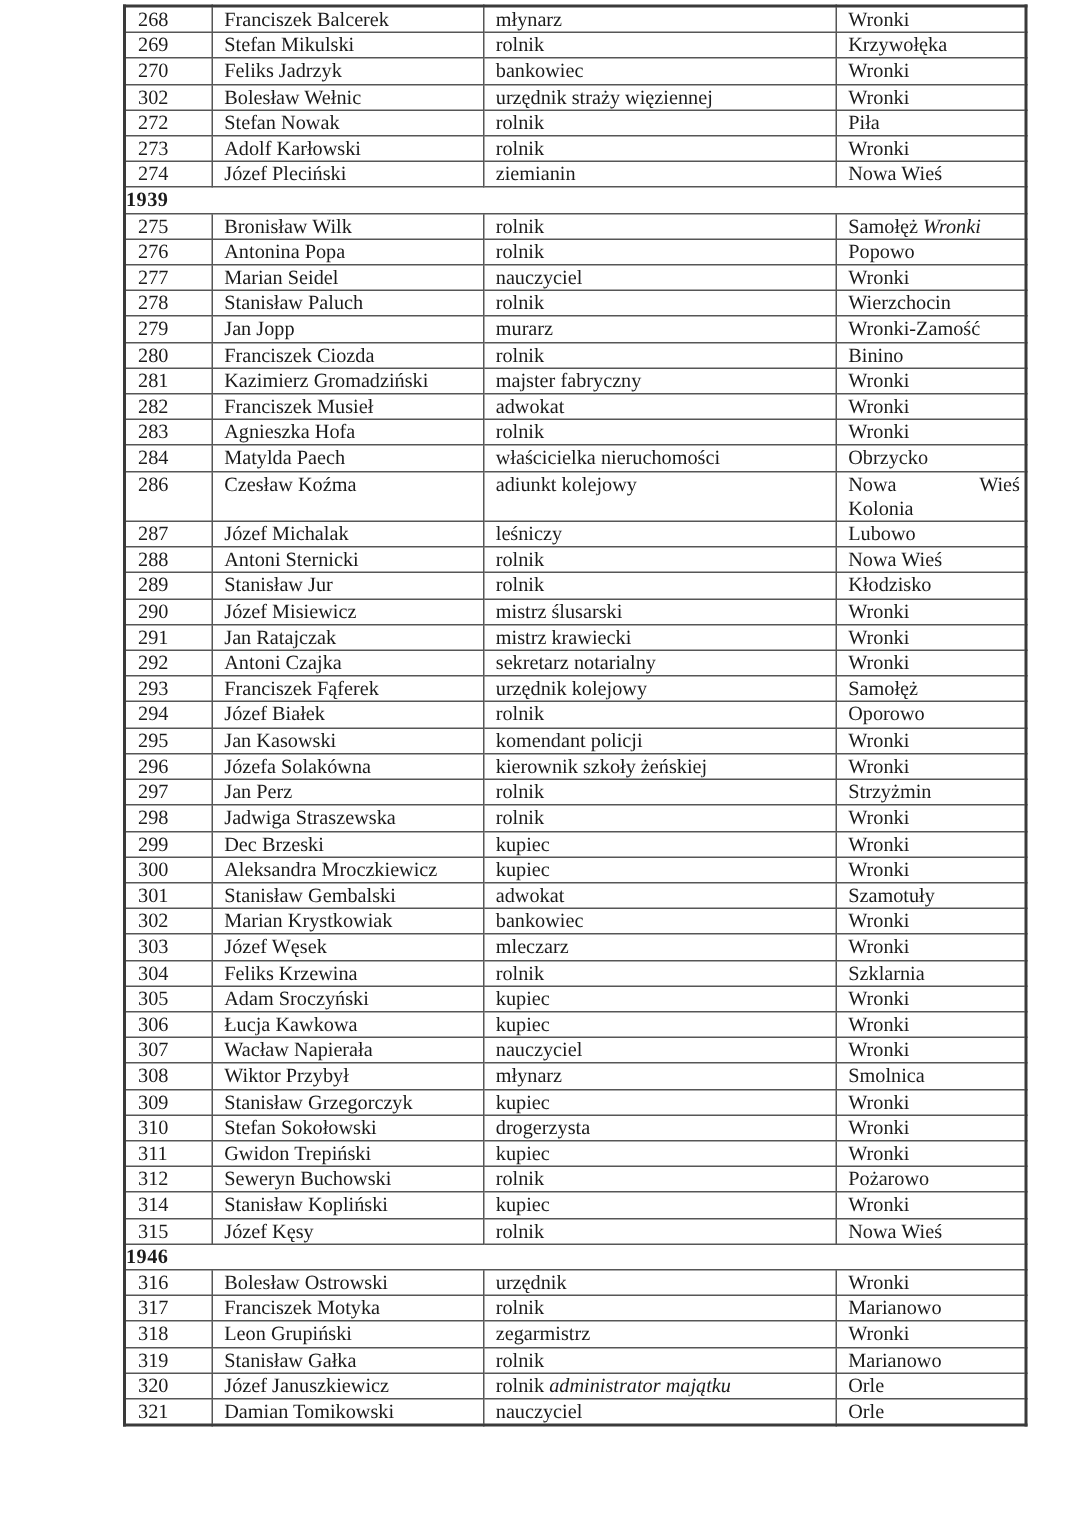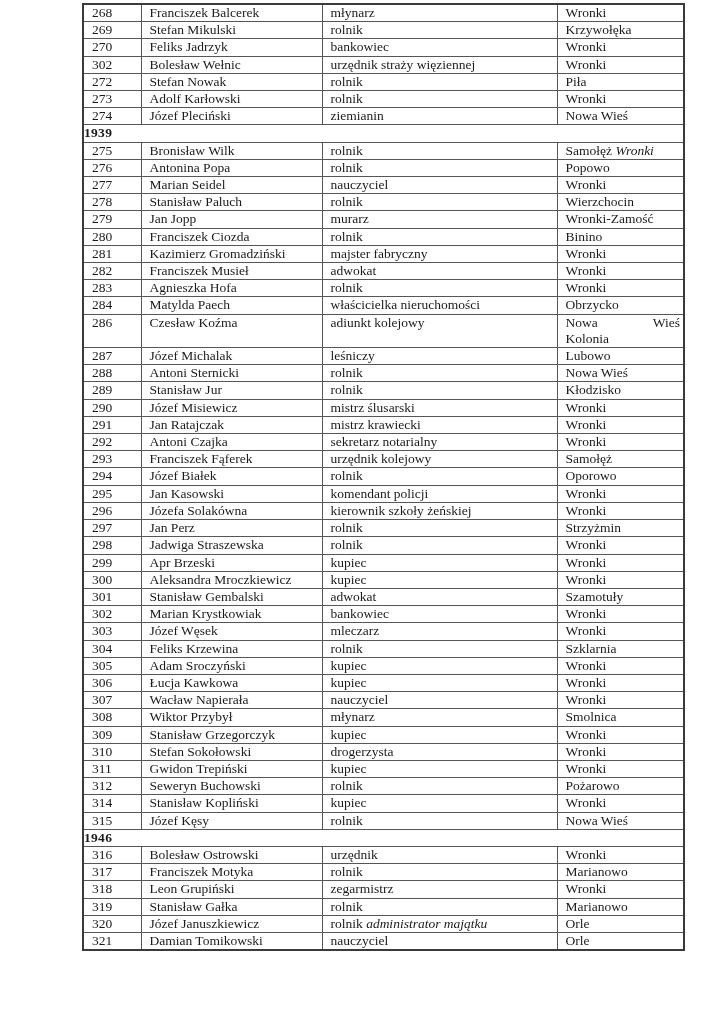--- a/index.html
+++ b/index.html
@@ -252,21 +252,21 @@
           <td>Strzyżmin</td>
         </tr>
         <tr>
           <td>298</td>
           <td>Jadwiga Straszewska</td>
           <td>rolnik</td>
           <td>Wronki</td>
         </tr>
         <tr>
           <td>299</td>
-          <td>Apr Brzeski</td>
+          <td>Dec Brzeski</td>
           <td>kupiec</td>
           <td>Wronki</td>
         </tr>
         <tr>
           <td>300</td>
           <td>Aleksandra Mroczkiewicz</td>
           <td>kupiec</td>
           <td>Wronki</td>
         </tr>
         <tr>

